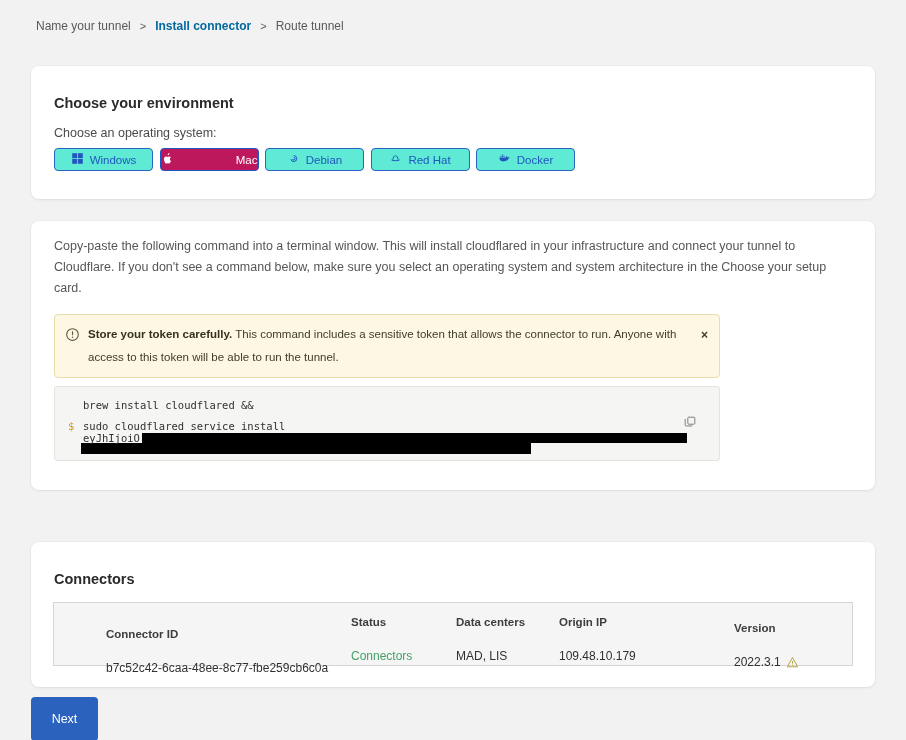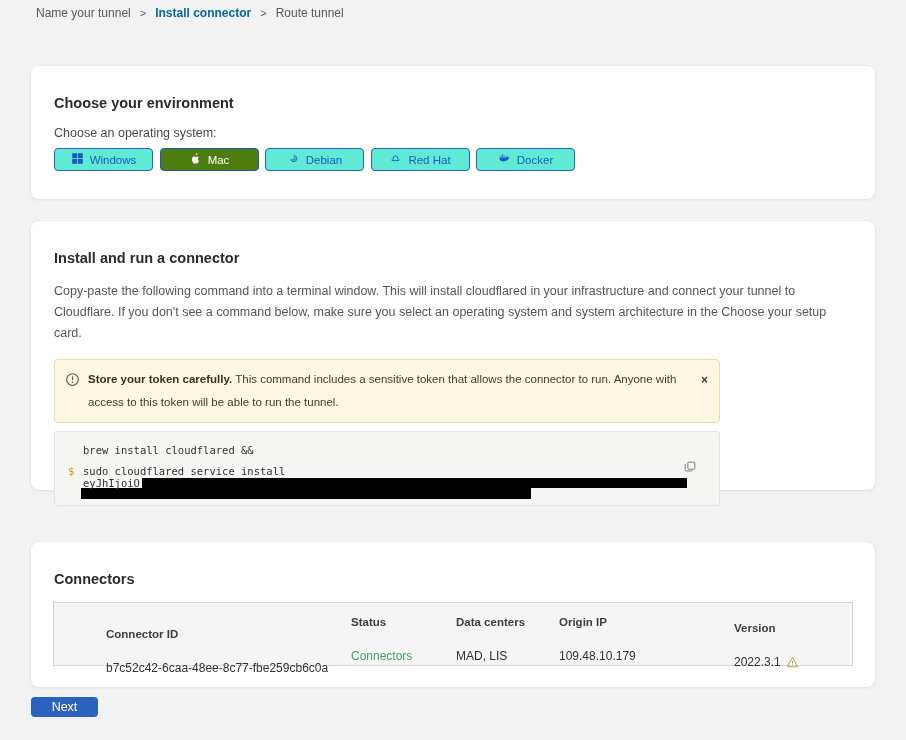--- a/index.html
+++ b/index.html
@@ -7,21 +7,21 @@
   body {
     font-family: "Liberation Sans", sans-serif;
     background: #f2f2f2;
     color: #333;
     overflow: hidden;
     position: relative;
   }
 
   
   .breadcrumb {
-    position: absolute; top: 6px; left: 36px;
+    position: absolute; top: 19px; left: 36px;
     display: flex; align-items: center; gap: 9px;
     font-size: 12px; color: #595959;
   }
   .breadcrumb .crumb { cursor: pointer; }
   .breadcrumb .crumb.active { font-weight: bold; color: #0369a1; }
   .breadcrumb .sep { color: #595959; font-size: 11px; }
 
   
   .card {
     position: absolute; left: 31px; width: 844px;
@@ -42,21 +42,21 @@
   .os-btn {
     width: 99px; height: 23px;
     display: flex; align-items: center; justify-content: center; gap: 6px;
     background: #5eead4; border: 1px solid #2c62c1; border-radius: 4px;
     color: #2156c0; font-size: 11.5px; font-family: "Liberation Sans", sans-serif;
     cursor: pointer;
   }
   .os-btn svg { width: 13px; height: 13px; }
   .os-btn .stroked { stroke: #2156c0; fill: none; stroke-width: 1.2; }
   .os-btn .filled { fill: #2156c0; }
-  .os-btn.selected { background: #4d7c0f; border-color: #1b58c4; color: #ffffff; }
+  .os-btn.selected { background: #be185d; border-color: #1b58c4; color: #ffffff; justify-content: space-between; }
   .os-btn.selected .filled { fill: #ffffff; }
 
   
   .description {
     font-size: 12.5px; color: #565656; line-height: 21px;
     margin: 15px 23px 0 23px;
   }
   .warning-banner {
     position: relative;
     margin: 15px 0 0 23px; width: 666px; min-height: 44px;
@@ -107,21 +107,21 @@
   .t-cell { font-size: 12px; color: #303030; }
   .t-row.head .t-cell { font-size: 11.5px; font-weight: bold; color: #3d3d3d; }
   .c1 { width: 245px; margin-top: 12px; } .c2 { width: 105px; } .c3 { width: 103px; } .c4 { width: 175px; }
   .c5 { display: flex; align-items: center; gap: 5px; }
   .status-connected { color: #44a065; }
   .warn-tri { width: 13px; height: 12px; }
 
   
   .next-btn {
     position: absolute; left: 31px; top: 697px;
-    width: 67px; height: 20px;
+    width: 67px; height: 44px;
     background: #2b62be; color: #ffffff; border: none; border-radius: 4px;
     font-size: 12.5px; font-family: "Liberation Sans", sans-serif;
     cursor: pointer;
   }
 </style>
 </head>
 <body>
 
 <nav class="breadcrumb">
   <span class="crumb">Name your tunnel</span>
@@ -181,21 +181,20 @@
             <rect class="filled" x="6.8" y="4.6" width="1.4" height="1.3"></rect>
             <rect class="filled" x="4.9" y="3" width="1.4" height="1.2"></rect>
           </svg>
       </span>
       <span>Docker</span>
     </button>
   </div>
 </section>
 
 <section class="card card-2">
-  <h2>Install and run a connector</h2>
   <p class="description">Copy-paste the following command into a terminal window. This will install cloudflared in your infrastructure and connect your tunnel to Cloudflare. If you don't see a command below, make sure you select an operating system and system architecture in the Choose your setup card.</p>
 
   <div class="warning-banner">
     <span class="alert-ico">
       <svg viewBox="0 0 16 16" width="15" height="15">
           <circle cx="8" cy="8" r="6.2" fill="none" stroke="#5e5b3c" stroke-width="1.2"></circle>
           <line x1="8" y1="4.6" x2="8" y2="8.8" stroke="#5e5b3c" stroke-width="1.2"></line>
           <circle cx="8" cy="10.9" r="0.8" fill="#5e5b3c"></circle>
         </svg>
     </span>

